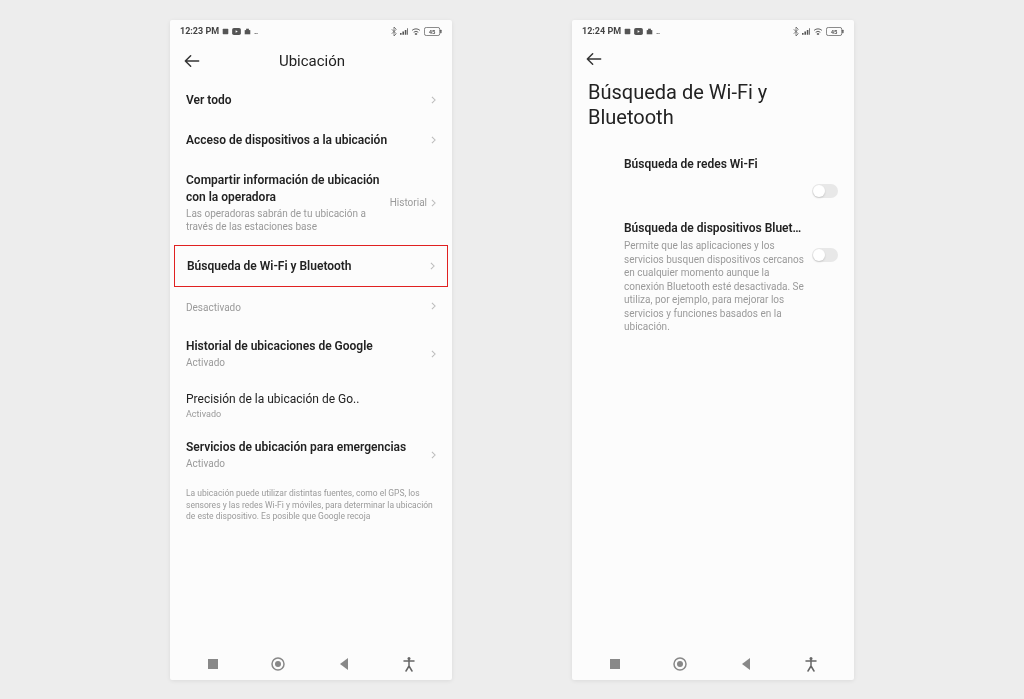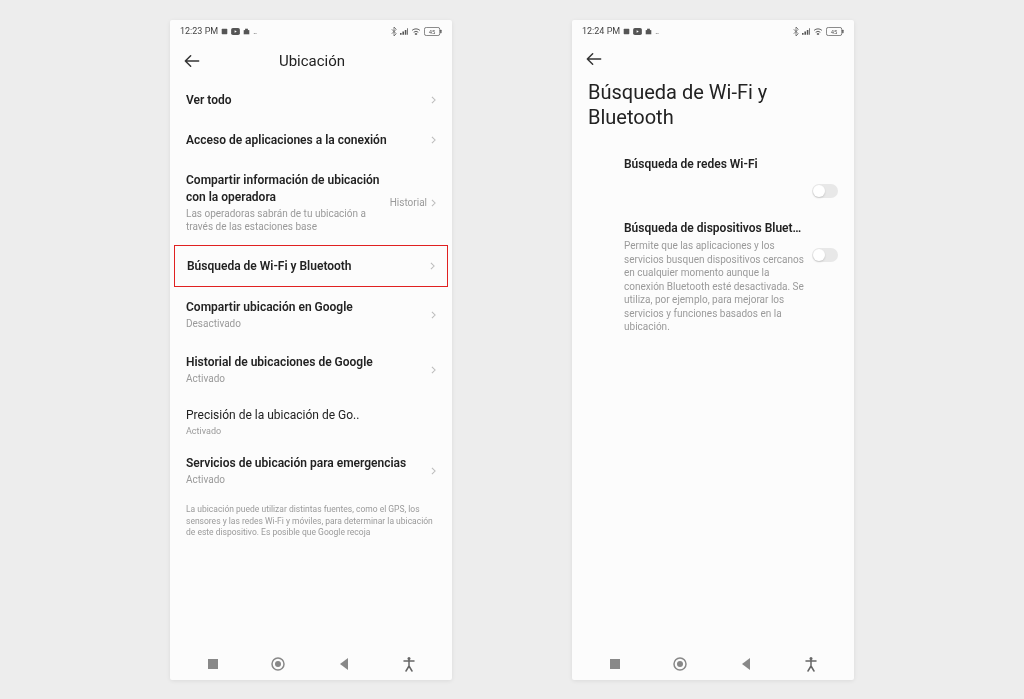--- a/index.html
+++ b/index.html
@@ -24,21 +24,21 @@
     overflow: hidden;
     position: relative;
   }
   .status-bar {
     height: 22px;
     display: flex;
     justify-content: space-between;
     align-items: center;
     padding: 0 10px;
     font-size: 9px;
-    font-weight: 400;
+    font-weight: 700;
     color: #444;
   }
   .status-left { display: flex; align-items: center; gap: 3px; }
   .status-right { display: flex; align-items: center; gap: 3px; }
   .header {
     display: flex;
     align-items: center;
     padding: 10px 14px;
     gap: 16px;
   }
@@ -159,21 +159,21 @@
       </div>
       <div class="item-right">
           <svg class="chevron" viewBox="0 0 6 10">
             <path d="M1 1 L5 5 L1 9" stroke="#bbb" stroke-width="1.3" fill="none"></path>
           </svg>
         </div>
     </div>
 
     <div class="item">
       <div class="item-text">
-        <div class="item-title">Acceso de aplicaciones a la conexión</div>
+        <div class="item-title">Acceso de dispositivos a la ubicación</div>
       </div>
       <div class="item-right">
           <svg class="chevron" viewBox="0 0 6 10">
             <path d="M1 1 L5 5 L1 9" stroke="#bbb" stroke-width="1.3" fill="none"></path>
           </svg>
         </div>
     </div>
 
     <div class="item">
       <div class="item-text">
@@ -194,21 +194,20 @@
       </div>
       <div class="item-right">
           <svg class="chevron" viewBox="0 0 6 10">
             <path d="M1 1 L5 5 L1 9" stroke="#bbb" stroke-width="1.3" fill="none"></path>
           </svg>
         </div>
     </div>
 
     <div class="item">
       <div class="item-text">
-        <div class="item-title">Compartir ubicación en Google</div>
         <div class="item-sub">Desactivado</div>
       </div>
       <div class="item-right">
           <svg class="chevron" viewBox="0 0 6 10">
             <path d="M1 1 L5 5 L1 9" stroke="#bbb" stroke-width="1.3" fill="none"></path>
           </svg>
         </div>
     </div>
 
     <div class="item">

